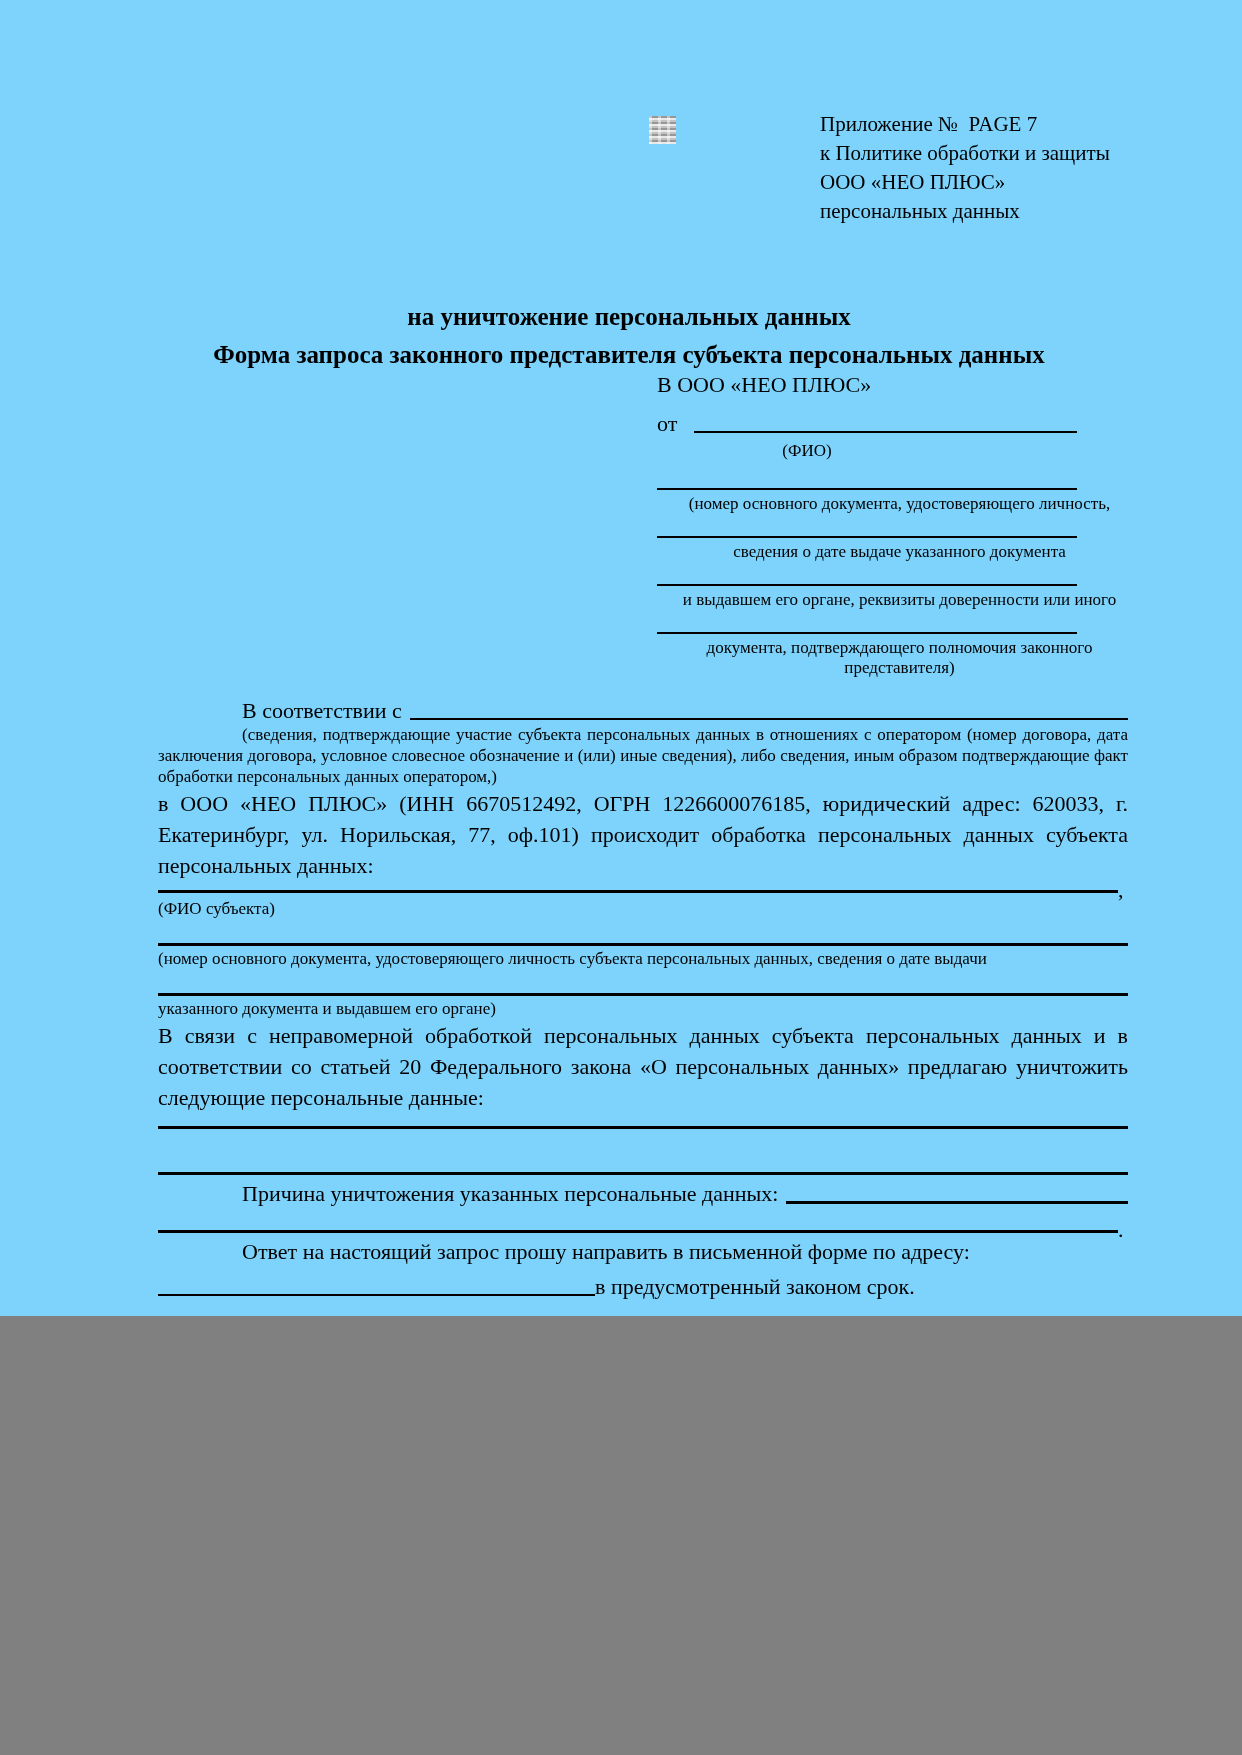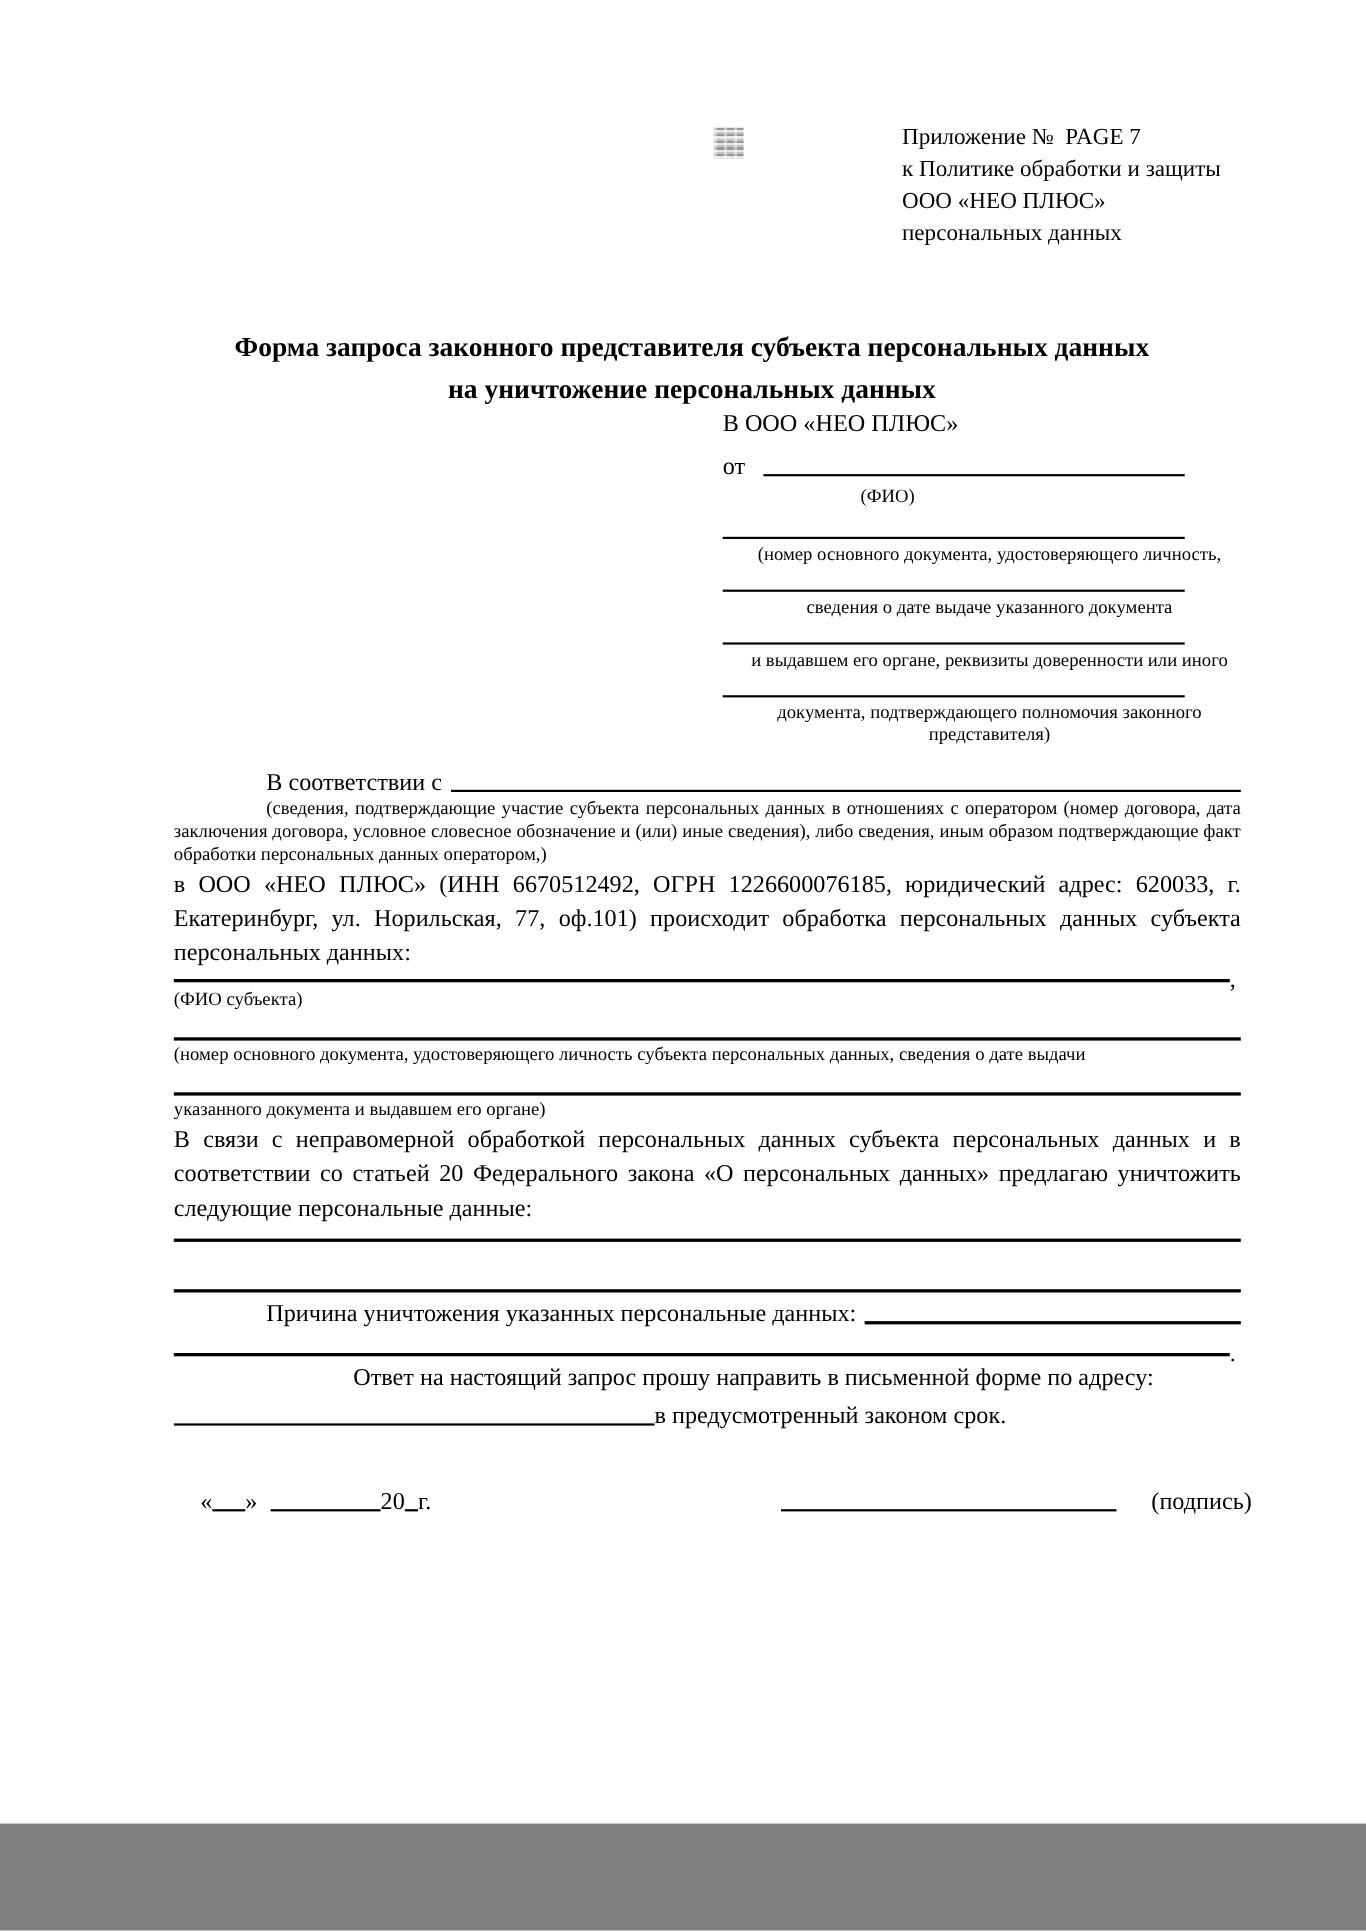--- a/index.html
+++ b/index.html
@@ -1,19 +1,19 @@
 <!DOCTYPE html>
 <html><head>
 <meta charset="utf-8">
 <style>
   * { box-sizing: border-box; margin: 0; padding: 0; }
   html,body { background:#808080; }
   .page{
-    position:relative; width:1242px; height:1658px; margin:0 auto;
-    background:#ffffff; color:#000;
+    position:relative; width:1242px; height:1316px; margin:0 auto;
+    background:#7dd3fc; color:#000;
     font-family:"Liberation Serif","DejaVu Serif",serif;
     overflow:hidden;
   }
   
   .artifact{
     position:absolute; left:649px; top:116px; width:27px; height:28px;
     background:
       repeating-linear-gradient(90deg, rgba(255,255,255,.45) 0 3px, rgba(255,255,255,0) 3px 9px),
       repeating-linear-gradient(180deg, #979797 0 2px, #e9e9e9 2px 4px, #c2c2c2 4px 6px);
   }
@@ -41,21 +41,21 @@
   .lbl{ white-space:nowrap; margin-right:8px; }
   .fill2{ flex:1; border-bottom:2px solid #000; margin-bottom:4px; }
   .fill3{ flex:1; border-bottom:3px solid #000; margin-bottom:3px; }
   .ulw{ border-bottom:3px solid #000; }
   .note{ font-size:17px; line-height:21px; text-align:justify; text-indent:84px; height:64px; }
   .par{ line-height:31px; text-align:justify; }
   .p-op{ height:92px; }
   .p-destroy{ height:93px; }
   .cap-c{ font-size:17px; text-align:left; height:24px; line-height:26px; }
   .hang{ display:inline-block; transform:translateY(7px); width:10px; }
-  .line-ind{ height:31px; line-height:31px; text-indent:84px;text-align:center; }
+  .line-ind{ height:31px; line-height:31px; text-indent:84px; }
   .blank435{ width:437px; border-bottom:2px solid #000; margin-bottom:4px; }
   .sig{
     position:absolute; left:158px; top:1342px; width:980px; height:36px;
     display:flex; justify-content:space-between; align-items:flex-end; font-size:22px;
   }
   .sig-left{ display:flex; align-items:flex-end; margin-left:24px; }
   .sig-right{ display:flex; align-items:flex-end;gap:32px; }
   .sb{ display:inline-block; border-bottom:2px solid #000; margin-bottom:4px; }
   .w30{width:30px} .w100{width:100px} .w12{width:12px} .w305{width:305px}
   .gap12{ width:12px; }
@@ -68,22 +68,22 @@
   <div class="artifact"></div>
 
   <div class="hdr">
     <div>Приложение №  PAGE 7</div>
     <div>к Политике обработки и защиты</div>
     <div>ООО «НЕО ПЛЮС»</div>
     <div>персональных данных</div>
   </div>
 
   <div class="title">
+    <div>на уничтожение персональных данных</div>
     <div>Форма запроса законного представителя субъекта персональных данных</div>
-    <div>на уничтожение персональных данных</div>
   </div>
 
   <div class="addr">
     <div class="h33">В ООО «НЕО ПЛЮС»</div>
     <div class="addr-row h32">
       <span class="lbl">от</span>
       <span class="blank"></span>
     </div>
     <div class="addr-cap addr-cap-fio h28">(ФИО)</div>
     <div class="addr-ul h25"></div>

